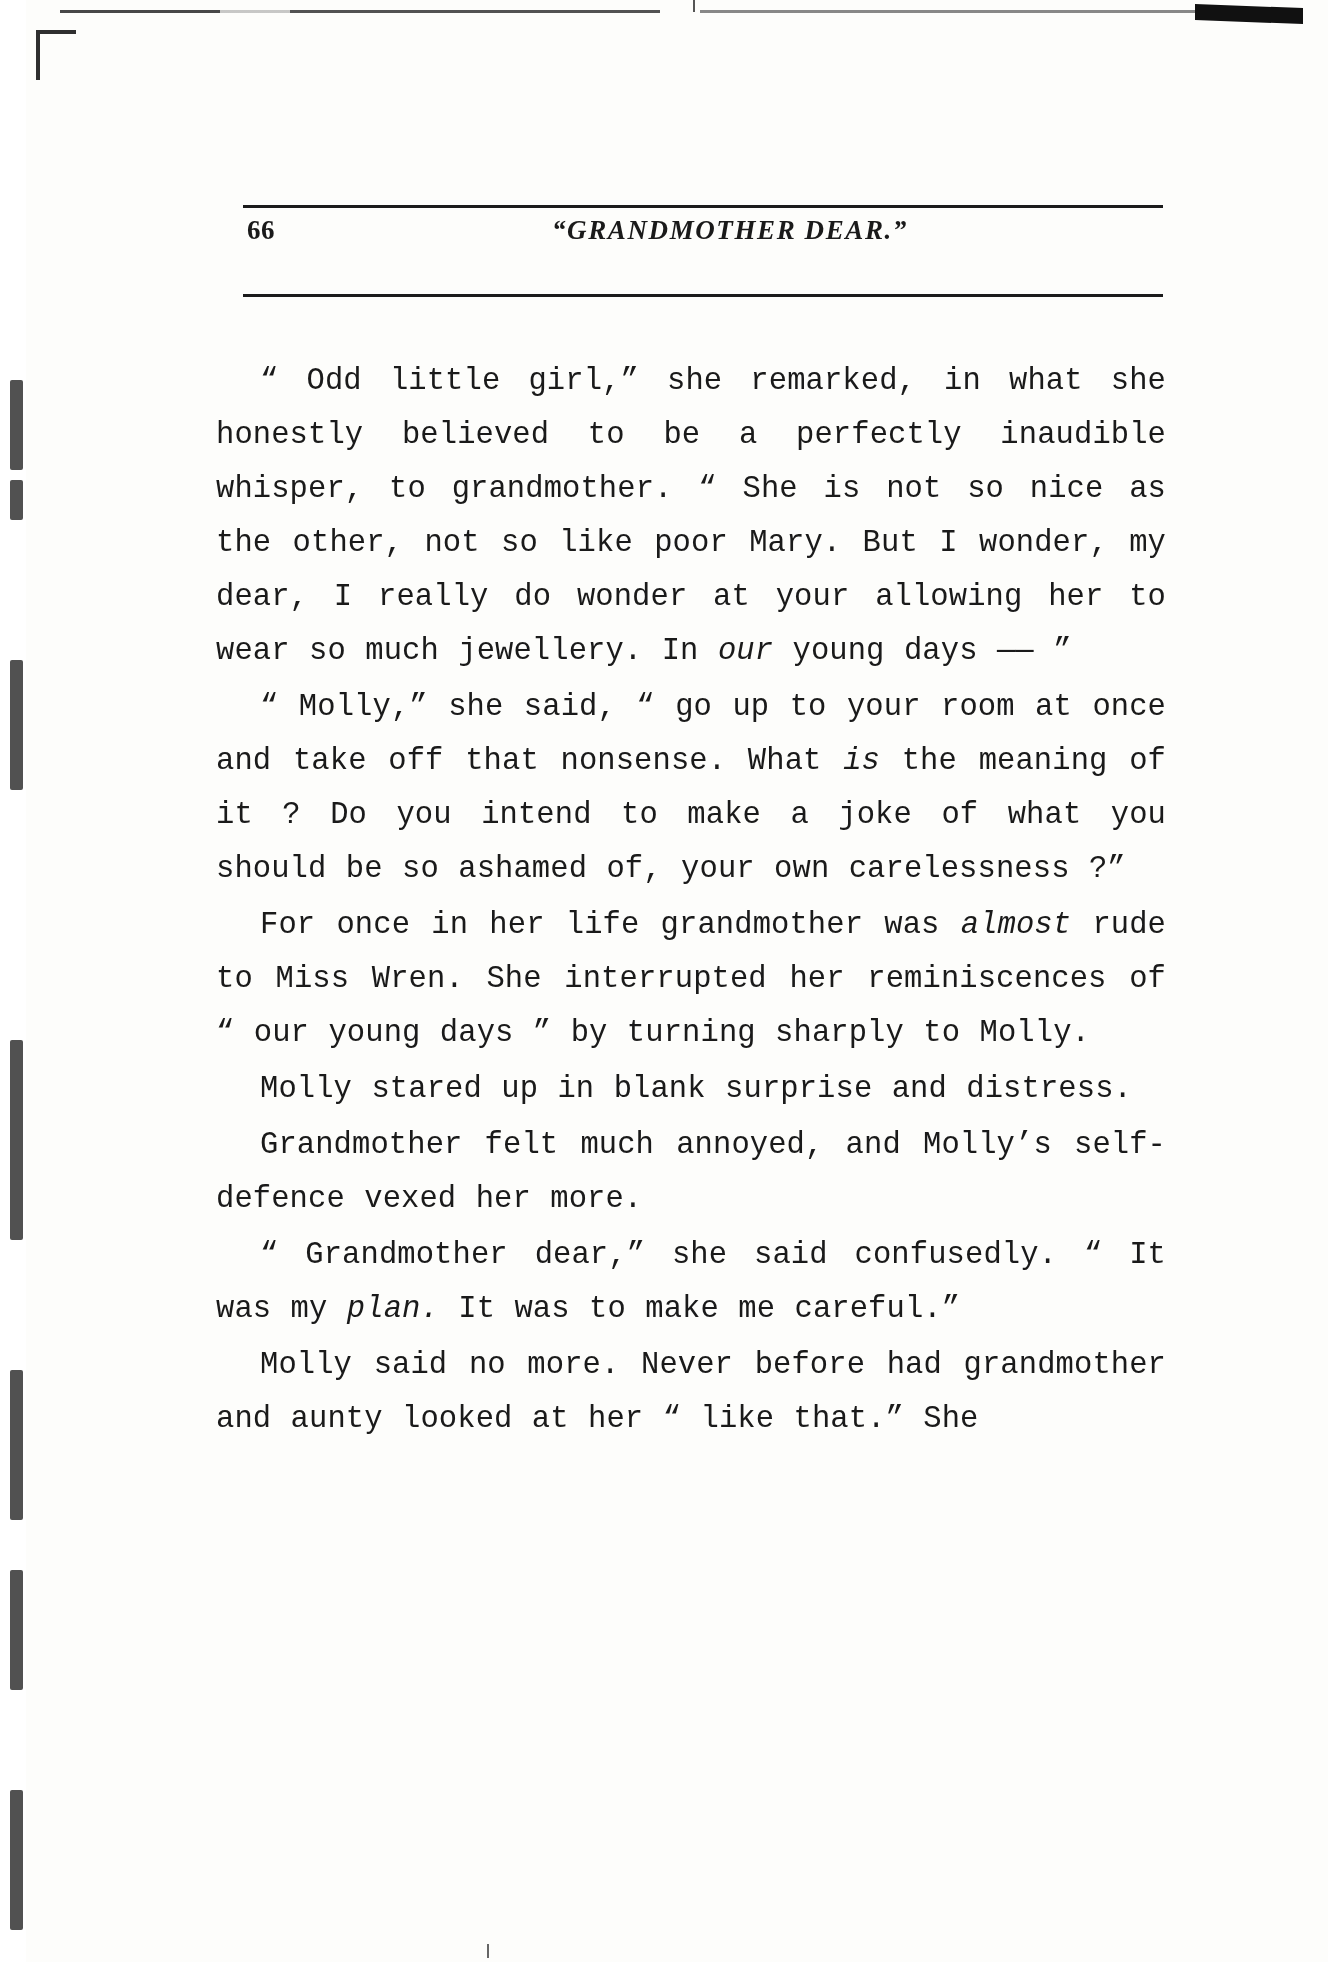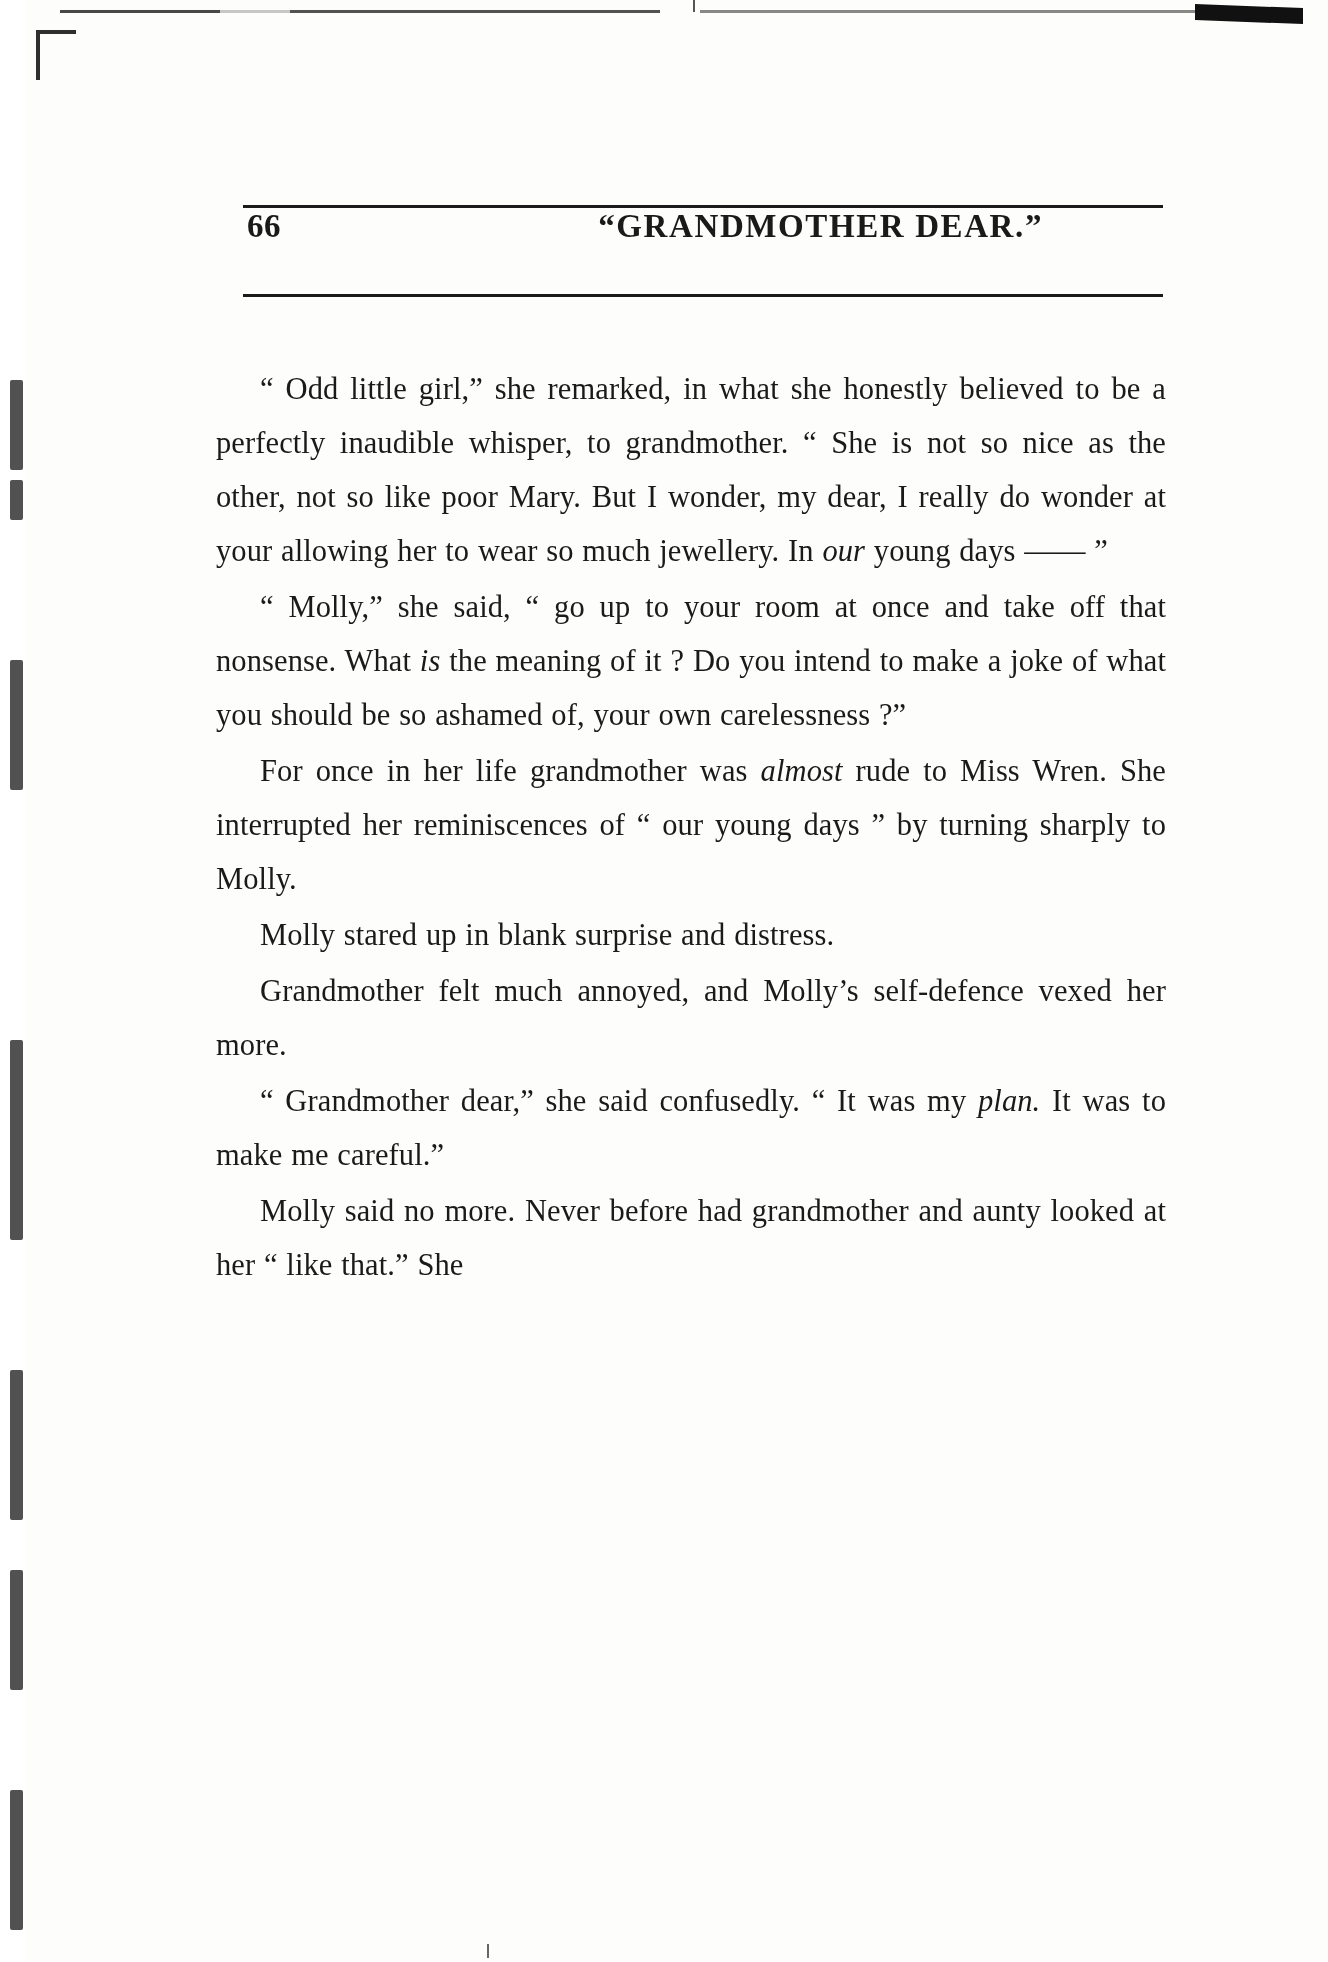--- a/index.html
+++ b/index.html
@@ -103,40 +103,43 @@
   }
   .rule.bottom { margin-top: 0; }
   .header-row {
     display: flex;
     align-items: baseline;
     height: 86px;
   }
   .folio {
     font-family: "Liberation Serif", serif;
     font-weight: bold;
-    font-size: 33px;
+    font-size: 27px;
     letter-spacing: .5px;
     padding-left: 4px;
     width: 170px;
+    margin-top: 7px;
   }
   .running-head {
     flex: 1;
-    text-align: right;
+    text-align: center;
+    font-style: italic;
     font-weight: bold;
-    font-size: 33px;
+    font-size: 27px;
     letter-spacing: 1.6px;
     padding-right: 120px;
   }
 
   
   .body-col {
     position: absolute;
     left: 216px;
-    top: 362px;
+    top: 354px;
     width: 950px;
+    font-family: Liberation Mono, monospace;
   }
   p {
     margin: 0 0 2px 0;
     font-size: 30.5px;
     line-height: 54px;
     text-align: justify;
     text-justify: inter-word;
     text-indent: 44px;
     letter-spacing: 0.1px;
     word-spacing: 1px;

